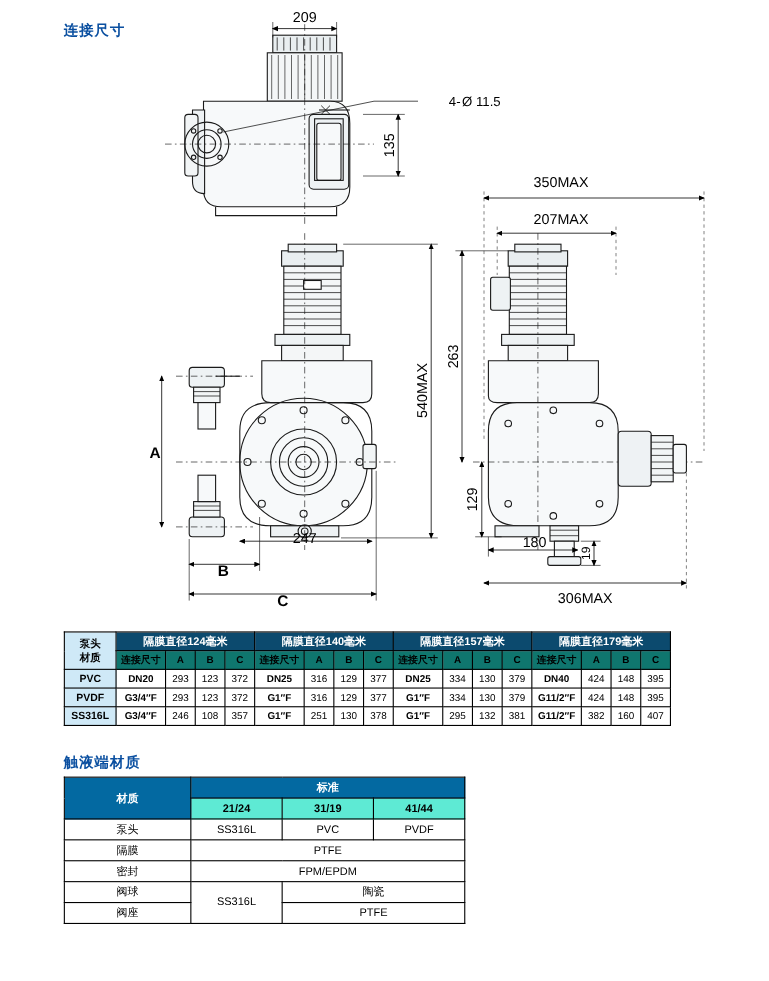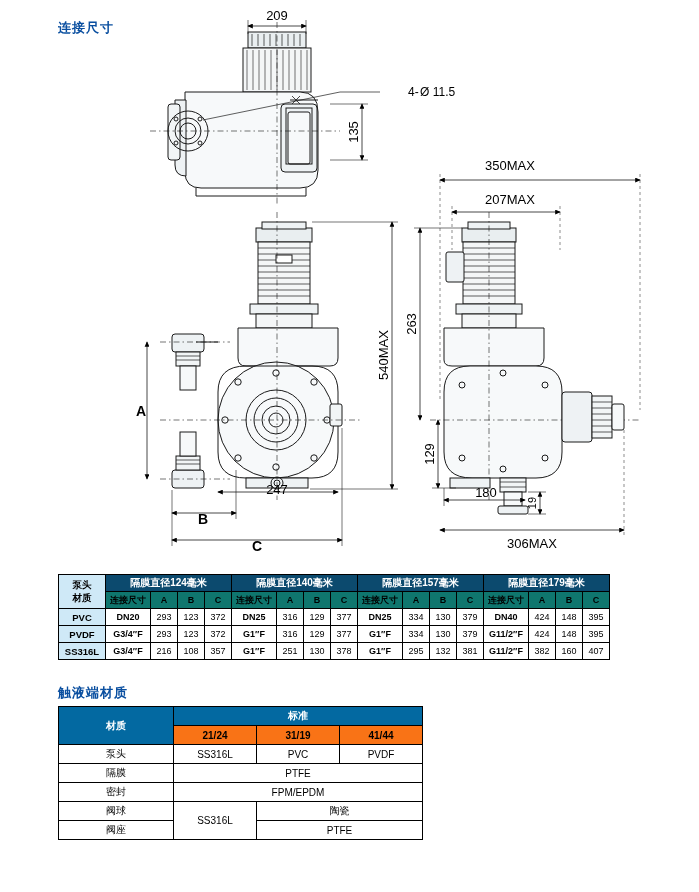--- a/index.html
+++ b/index.html
@@ -77,21 +77,21 @@
   .mat-table td{
     border:1px solid #000;
     height:18px;
     padding:0 2px;
     font-weight:normal;
   }
   .mat-table .blue{
     background:#0369a1;color:#fff;font-weight:bold;
   }
   .mat-table .lblue{
-    background:#f97316;font-weight:bold;
+    background:#5eead4;font-weight:bold;
   }
   .mat-table .left{ width:110px; }
   .mat-table .cc{ width:78px; }
 </style>
 </head>
 <body>
 
 <div class="page">
 
   <div class="section-title" id="title-dim">连接尺寸</div>
@@ -442,21 +442,21 @@
       <td>379</td>
       <td class="conn">G11/2″F</td>
       <td>424</td>
       <td>148</td>
       <td>395</td>
     </tr>
 
     <tr>
       <td class="rowlabel">SS316L</td>
       <td class="conn">G3/4″F</td>
-      <td>216</td>
+      <td>246</td>
       <td>108</td>
       <td>357</td>
       <td class="conn">G1″F</td>
       <td>251</td>
       <td>130</td>
       <td>378</td>
       <td class="conn">G1″F</td>
       <td>295</td>
       <td>132</td>
       <td>381</td>

